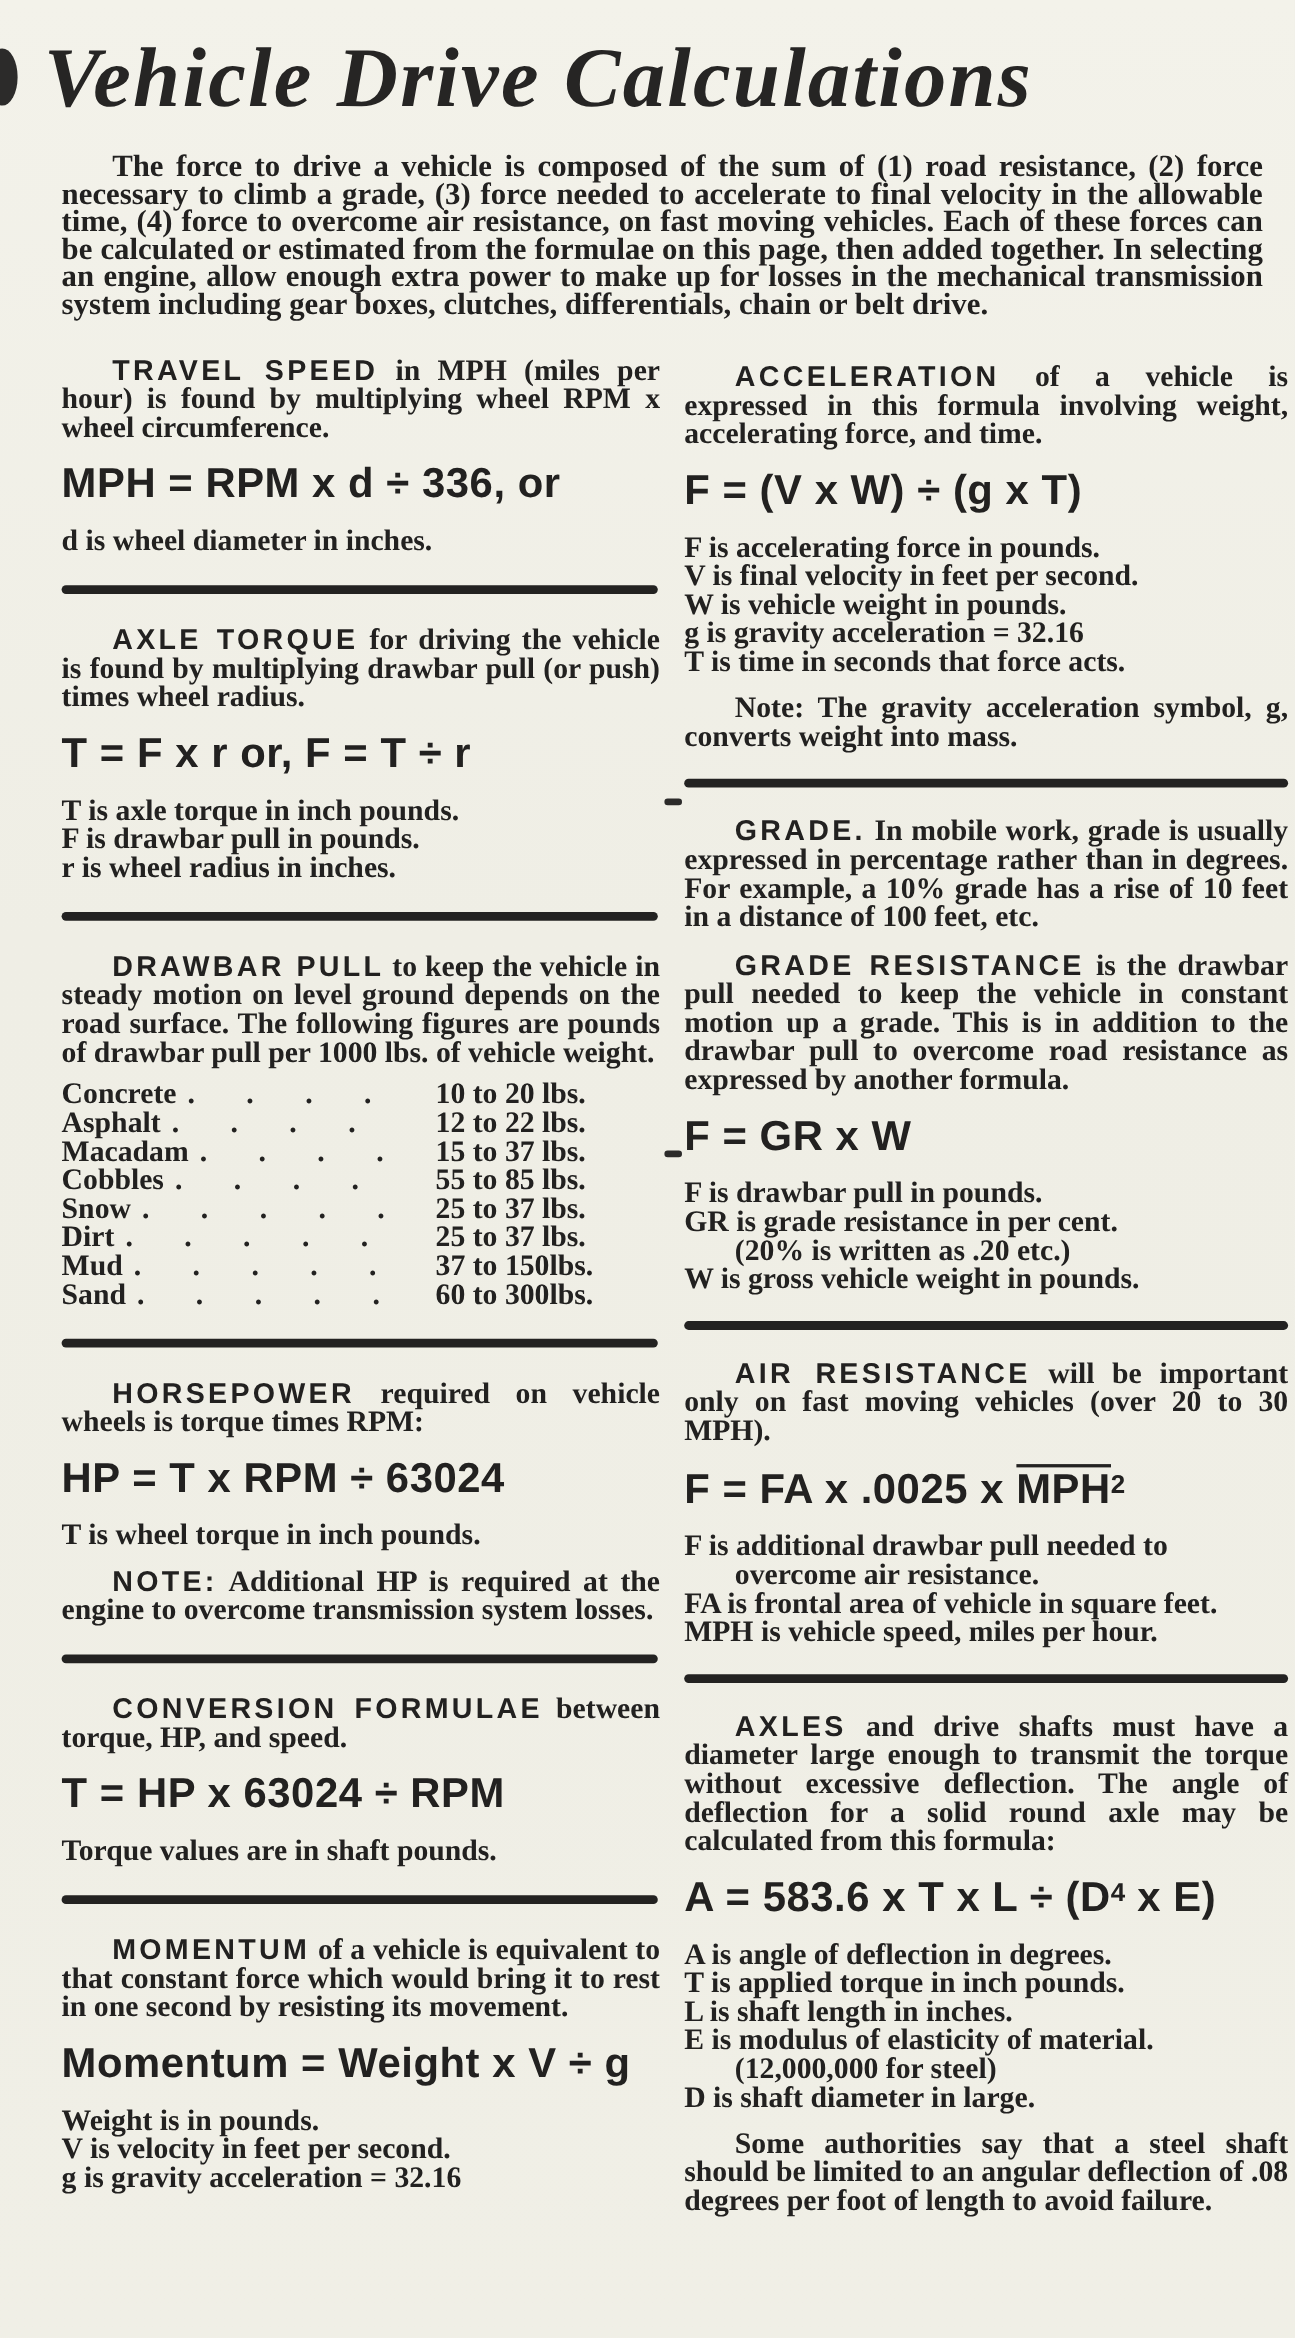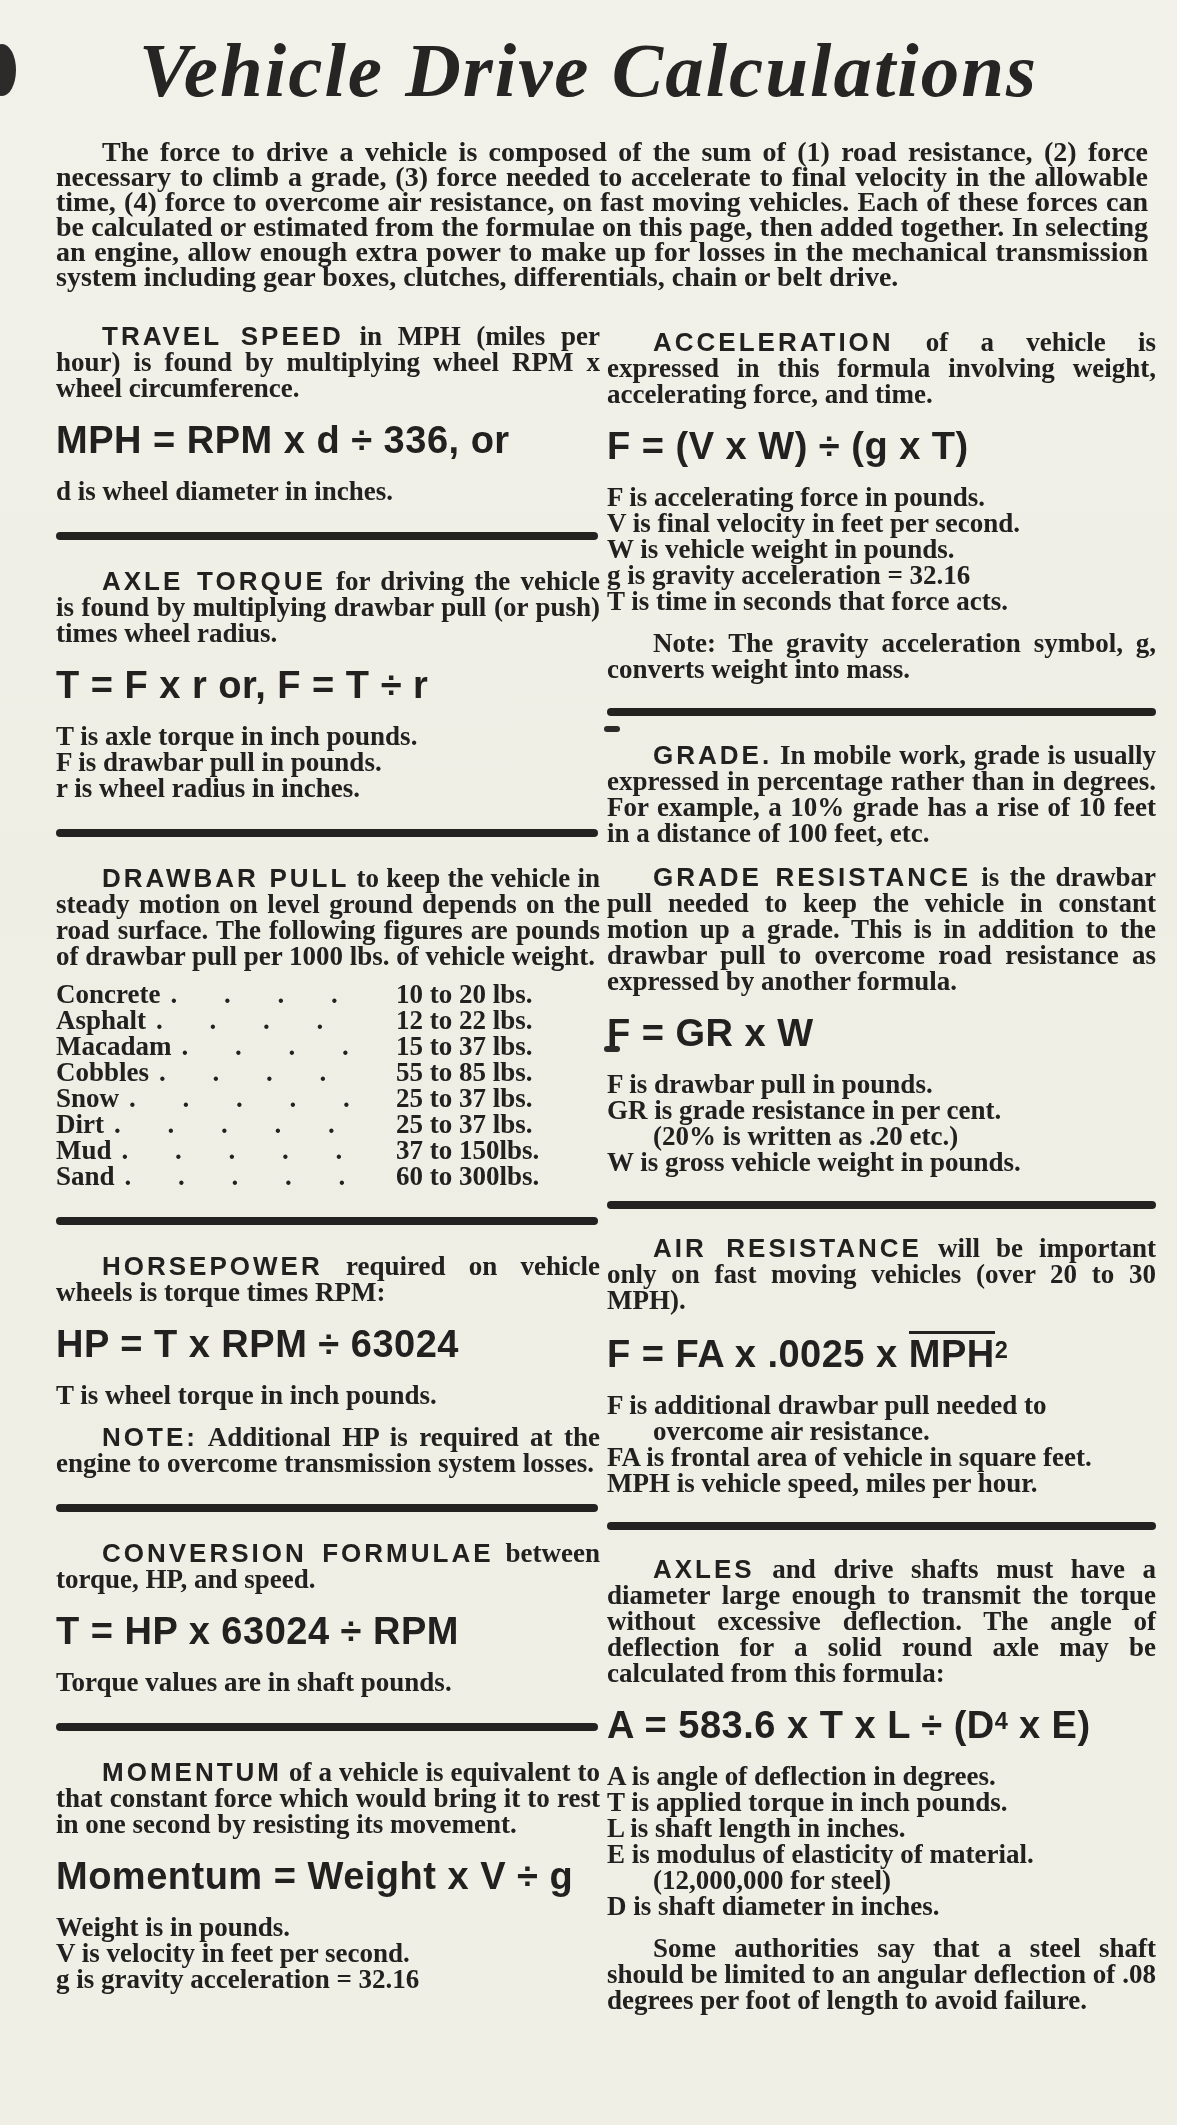--- a/index.html
+++ b/index.html
@@ -11,39 +11,38 @@
     color:#222120;
     position:relative;
     overflow:hidden;
   }
   .page{
     position:absolute;inset:0;
     background:linear-gradient(180deg,#f3f2ea 0%,#efeee5 40%,#f0efe6 100%);
   }
   .title{
     margin:26px 40px 0 40px;
-    text-align:center;
     font-style:italic;
     font-weight:700;
     font-size:77px;
     letter-spacing:2px;
     color:#262524;
   }
   .intro{
     width:1092px;
     margin:24px 0 0 56px;
     font-size:28px;
     line-height:25px;
     text-align:justify;
     text-indent:46px;
   }
   .cols{
     display:flex;
     margin:34px 0 0 56px;
-    gap:7px;
+    gap:22px;
   }
   .col{width:544px;}
   .col.right{width:549px;padding-top:6px;}
 
   .para{
     font-size:27px;
     line-height:26px;
     text-align:justify;
     text-indent:46px;
     margin:0 0 8px 0;
@@ -258,19 +257,19 @@
       <div class="rule"></div>
 
       <section>
         <p class="para"><span class="hd">AXLES</span><span> and drive shafts must have a diameter large enough to transmit the torque without excessive deflection. The angle of deflection for a solid round axle may be calculated from this formula:</span></p>
         <p class="formula"><span>A = 583.6 x T x L ÷ (D</span><span class="sup">4</span><span> x E)</span></p>
         <p class="def">A is angle of deflection in degrees.</p>
         <p class="def">T is applied torque in inch pounds.</p>
         <p class="def">L is shaft length in inches.</p>
         <p class="def">E is modulus of elasticity of material.</p>
         <p class="def ind">(12,000,000 for steel)</p>
-        <p class="def">D is shaft diameter in inches.</p>
+        <p class="def">D is shaft diameter in large.</p>
         <p class="note">Some authorities say that a steel shaft should be limited to an angular deflection of .08 degrees per foot of length to avoid failure.</p>
       </section>
 
     </div>
   </div>
 </div>
 
 </body></html>

